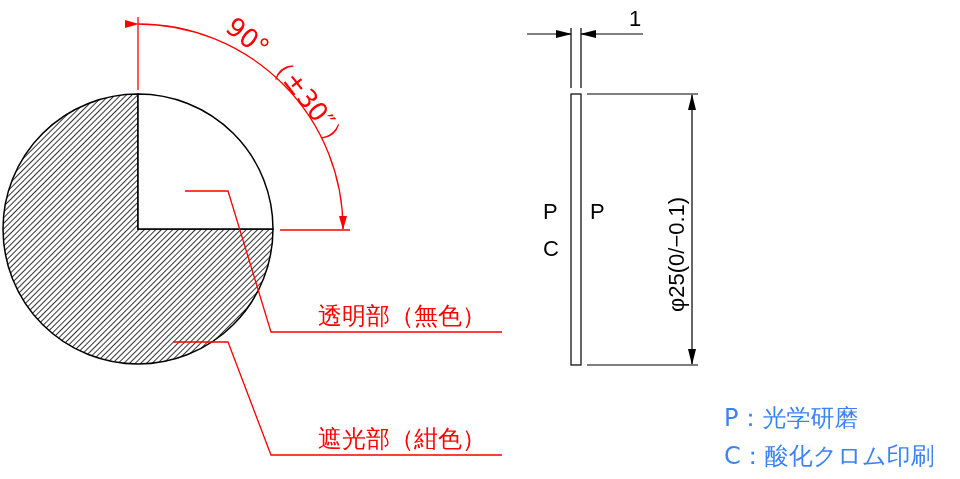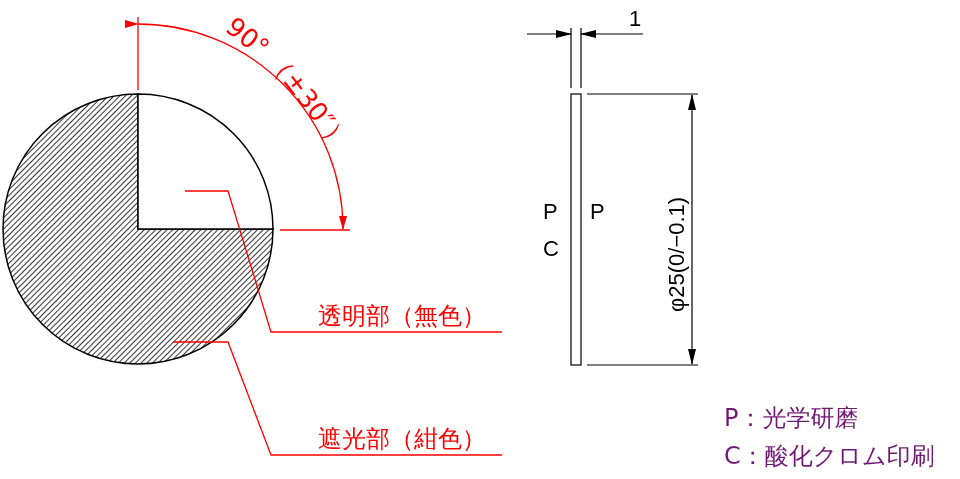--- a/index.html
+++ b/index.html
@@ -1,20 +1,20 @@
 <!DOCTYPE html>
 <html><head>
   <meta charset="utf-8">
   <style>
     html, body { margin: 0; padding: 0; background: #ffffff; }
     body { width: 960px; height: 479px; overflow: hidden; position: relative; }
     svg { position: absolute; left: 0; top: 0; }
     .txt-red { fill: #ff0000; font-family: "DejaVu Sans", sans-serif; }
     .txt-blk { fill: #000000; font-family: "Liberation Sans", "DejaVu Sans", sans-serif; }
-    .legend { position: absolute; left: 724px; font-family: "DejaVu Sans", sans-serif; font-size: 24px; color: #701a75; white-space: nowrap; }
+    .legend { position: absolute; left: 724px; font-family: "DejaVu Sans", sans-serif; font-size: 24px; color: #3b82f6; white-space: nowrap; }
   </style>
 </head>
 <body>
 
 <svg width="960" height="479" viewBox="0 0 960 479">
   <defs>
     <pattern id="hatch" patternUnits="userSpaceOnUse" width="4" height="4" patternTransform="rotate(45)">
       <rect width="4" height="4" fill="#ffffff"></rect>
       <line x1="0" y1="0" x2="0" y2="4" stroke="#000" stroke-width="1.6"></line>
     </pattern>

